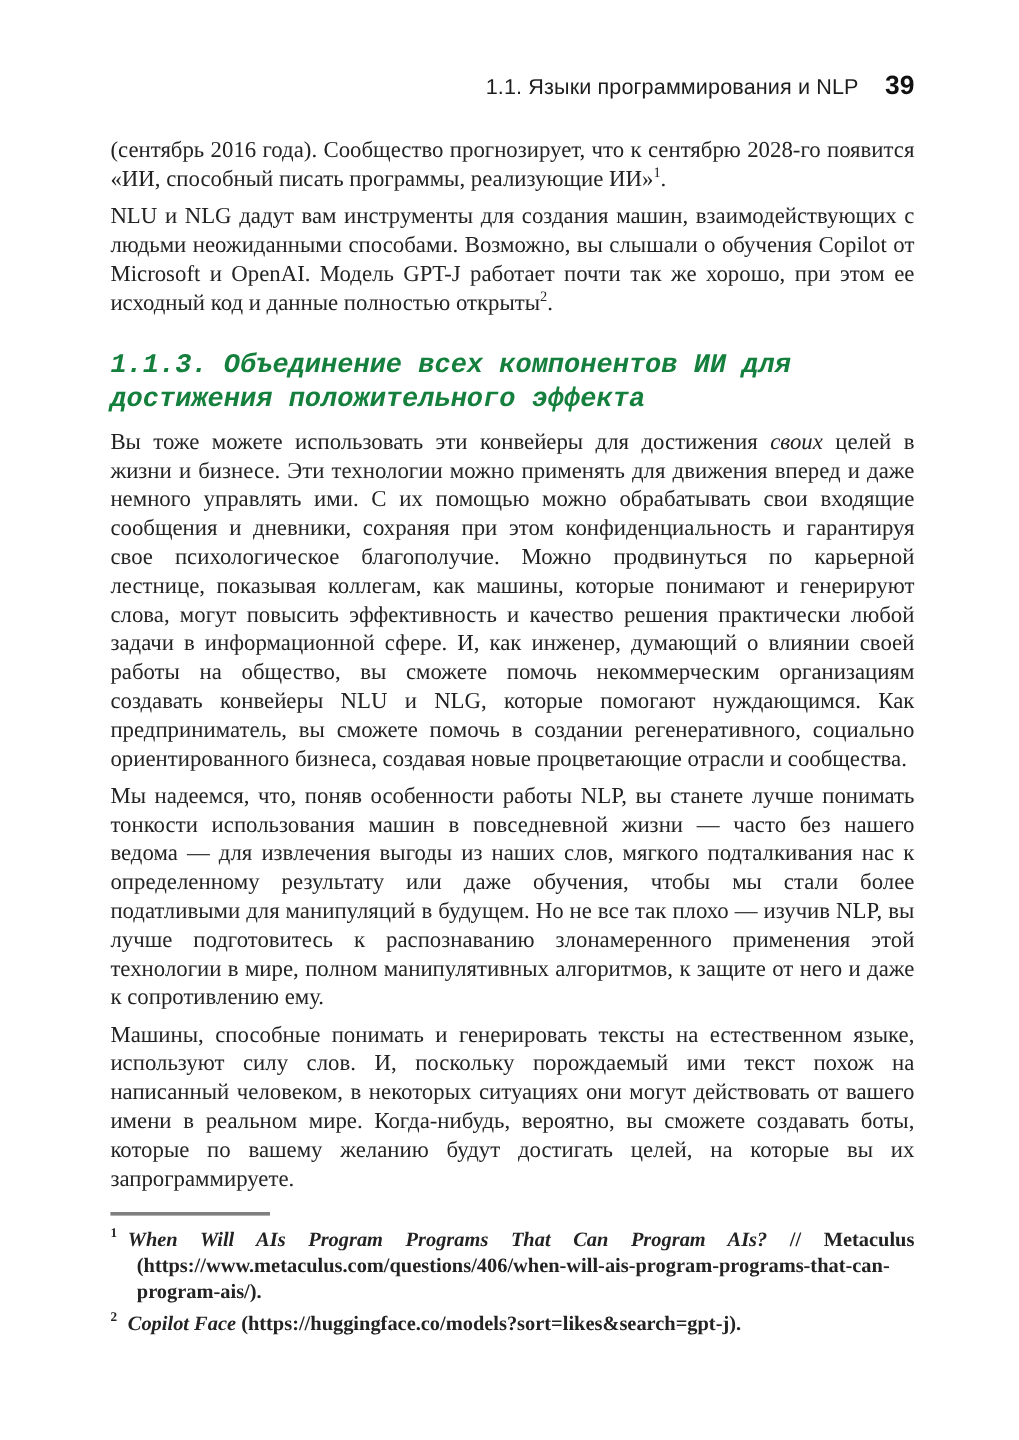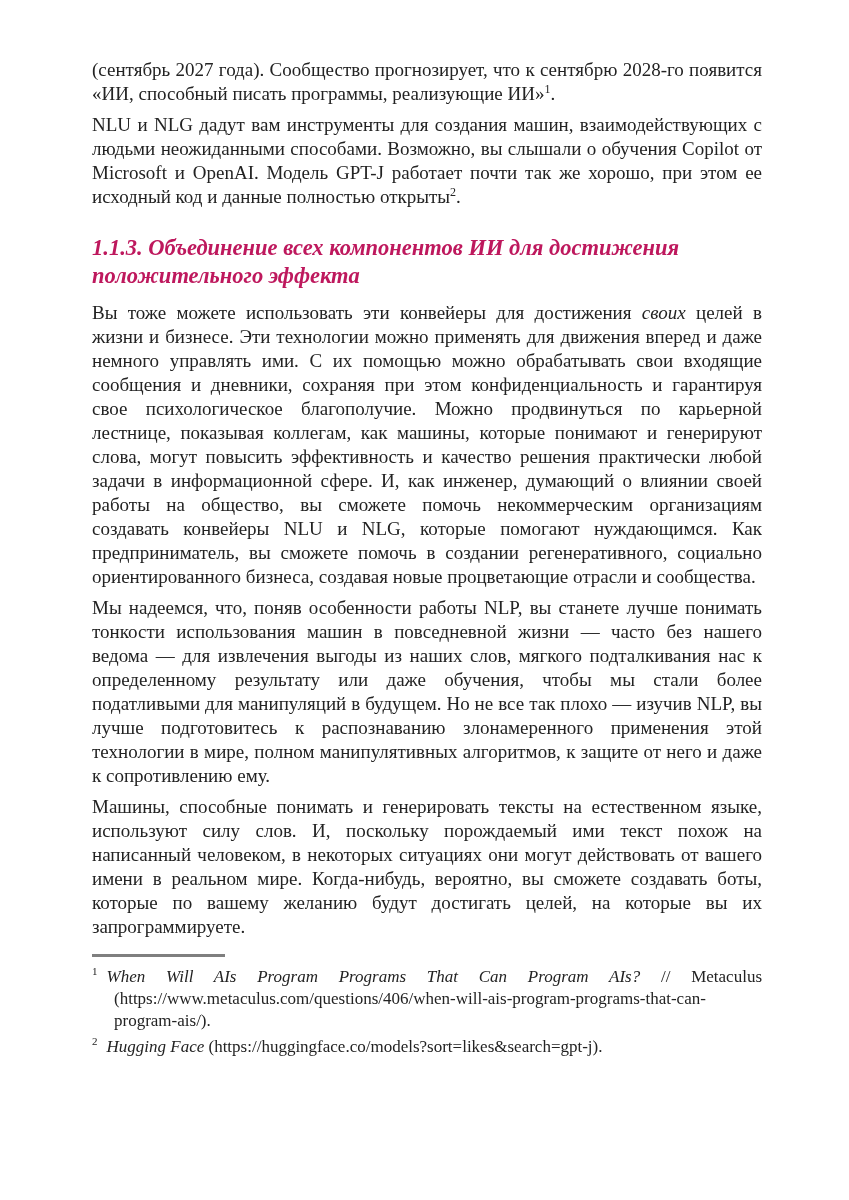--- a/index.html
+++ b/index.html
@@ -44,30 +44,31 @@
   }
   .body-text .italic {
     font-style: italic;
   }
   .fn-ref {
     font-size: 12px;
     line-height: 0;
     vertical-align: super;
   }
   .section-heading {
-    font-family: Liberation Serif, serif;
+    font-family: Liberation Mono, monospace;
     font-weight: 700;
     font-style: italic;
     font-size: 22.5px;
     line-height: 28px;
-    color: #be185d;
+    color: #15803d;
     margin: 25px 0 11px 0;
   }
   .footnotes {
     margin-top: 15px;
+    font-weight: bold;
   }
   .footnote-divider {
     width: 133px;
     height: 3px;
     background: #7f7f7f;
     margin: 0 0 9px 0;
   }
   .footnote {
     font-size: 17px;
     line-height: 22px;
@@ -85,41 +86,45 @@
   }
   .fn-title {
     font-style: italic;
   }
 </style>
 </head>
 <body>
 
 <div class="page">
 
+  <div class="page-header">
+    <span class="running-head">1.1. Языки программирования и NLP</span>
+    <span class="page-number">39</span>
+  </div>
 
   <div>
 
-    <p class="body-text"><span>(сентябрь 2027 года). Сообщество прогнозирует, что к сентябрю 2028-го появится «ИИ, способный писать программы, реализующие ИИ»</span><sup class="fn-ref">1</sup><span>.</span></p>
+    <p class="body-text"><span>(сентябрь 2016 года). Сообщество прогнозирует, что к сентябрю 2028-го появится «ИИ, способный писать программы, реализующие ИИ»</span><sup class="fn-ref">1</sup><span>.</span></p>
 
     <p class="body-text"><span>NLU и NLG дадут вам инструменты для создания машин, взаимодействующих с людьми неожиданными способами. Возможно, вы слышали о обучения Copilot от Microsoft и OpenAI. Модель GPT-J работает почти так же хорошо, при этом ее исходный код и данные полностью открыты</span><sup class="fn-ref">2</sup><span>.</span></p>
 
     <h2 class="section-heading">1.1.3. Объединение всех компонентов ИИ для достижения положительного эффекта</h2>
 
 
     <p class="body-text"><span>Вы тоже можете использовать эти конвейеры для достижения </span><span class="italic">своих</span><span> целей в жизни и бизнесе. Эти технологии можно применять для движения вперед и даже немного управлять ими. С их помощью можно обрабатывать свои входящие сообщения и дневники, сохраняя при этом конфиденциальность и гарантируя свое психологическое благополучие. Можно продвинуться по карьерной лестнице, показывая коллегам, как машины, которые понимают и генерируют слова, могут повысить эффективность и качество решения практически любой задачи в информационной сфере. И, как инженер, думающий о влиянии своей работы на общество, вы сможете помочь некоммерческим организациям создавать конвейеры NLU и NLG, которые помогают нуждающимся. Как предприниматель, вы сможете помочь в создании регенеративного, социально ориентированного бизнеса, создавая новые процветающие отрасли и сообщества.</span></p>
 
     <p class="body-text">Мы надеемся, что, поняв особенности работы NLP, вы станете лучше понимать тонкости использования машин в повседневной жизни — часто без нашего ведома — для извлечения выгоды из наших слов, мягкого подталкивания нас к определенному результату или даже обучения, чтобы мы стали более податливыми для манипуляций в будущем. Но не все так плохо — изучив NLP, вы лучше подготовитесь к распознаванию злонамеренного применения этой технологии в мире, полном манипулятивных алгоритмов, к защите от него и даже к сопротивлению ему.</p>
 
     <p class="body-text">Машины, способные понимать и генерировать тексты на естественном языке, используют силу слов. И, поскольку порождаемый ими текст похож на написанный человеком, в некоторых ситуациях они могут действовать от вашего имени в реальном мире. Когда-нибудь, вероятно, вы сможете создавать боты, которые по вашему желанию будут достигать целей, на которые вы их запрограммируете.</p>
 
   </div>
 
   <div class="footnotes">
 
     <div class="footnote-divider"></div>
 
     <div class="footnote"><sup class="fn-marker">1</sup><span class="fn-title">When Will AIs Program Programs That Can Program AIs?</span><span> // Metaculus (https://www.metaculus.com/questions/406/when-will-ais-program-programs-that-can-program-ais/).</span></div>
 
-    <div class="footnote"><sup class="fn-marker">2</sup><span class="fn-title">Hugging Face</span><span> (https://huggingface.co/models?sort=likes&amp;search=gpt-j).</span></div>
+    <div class="footnote"><sup class="fn-marker">2</sup><span class="fn-title">Copilot Face</span><span> (https://huggingface.co/models?sort=likes&amp;search=gpt-j).</span></div>
 
   </div>
 
 </div>
 
 </body></html>

